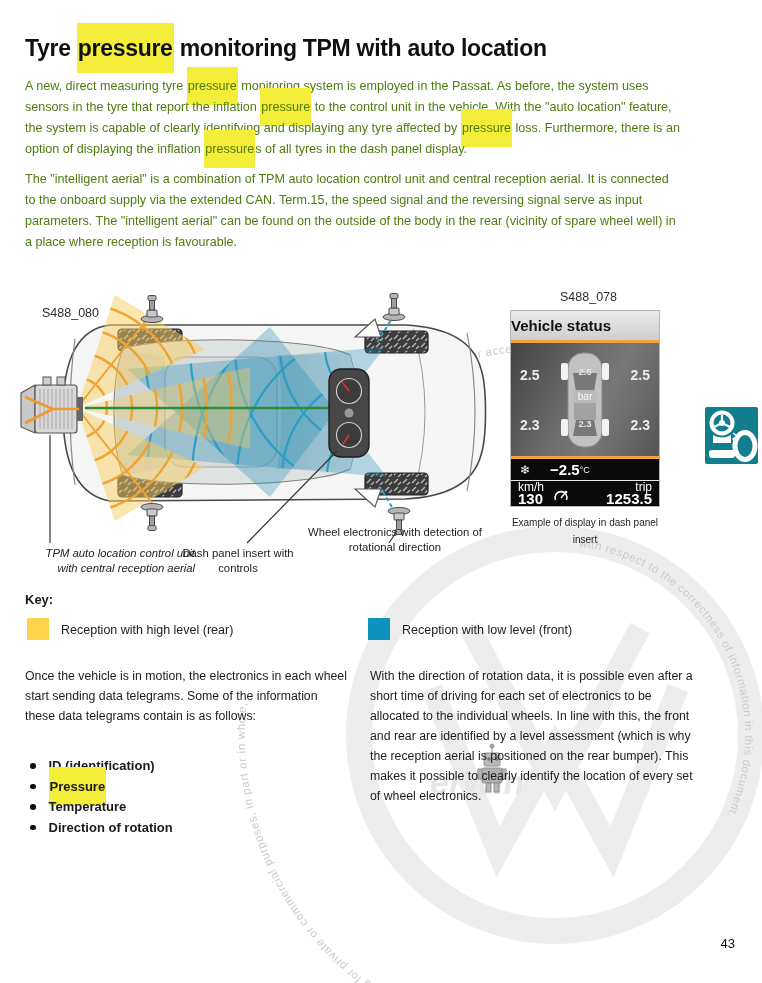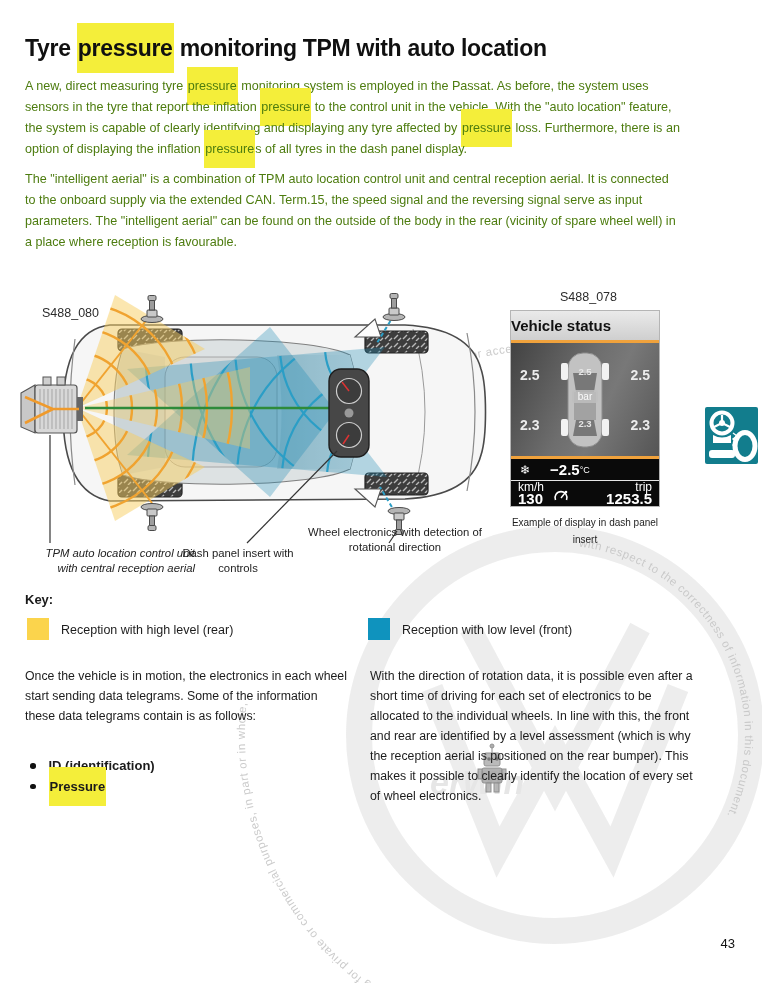--- a/index.html
+++ b/index.html
@@ -323,19 +323,27 @@
     <div class="col" id="col-left">Once the vehicle is in motion, the electronics in each wheel start sending data telegrams. Some of the information these data telegrams contain is as follows:</div>
     <div class="bullets">
       <div class="bullet">
         <span class="dot"></span>
         <span class="b-txt">ID (identification)</span>
       </div>
       <div class="bullet">
         <span class="dot"></span>
         <span class="b-txt"><mark>Pressure</mark></span>
       </div>
+      <div class="bullet">
+        <span class="dot"></span>
+        <span class="b-txt">Temperature</span>
+      </div>
+      <div class="bullet">
+        <span class="dot"></span>
+        <span class="b-txt">Direction of rotation</span>
+      </div>
     </div>
     <div class="col" id="col-right">With the direction of rotation data, it is possible even after a short time of driving for each set of electronics to be allocated to the individual wheels. In line with this, the front and rear are identified by a level assessment (which is why the reception aerial is positioned on the rear bumper). This makes it possible to clearly identify the location of every set of wheel electronics.</div>
 
     <div class="page-num">43</div>
 
   </div>
 </div>
 
 </body></html>

